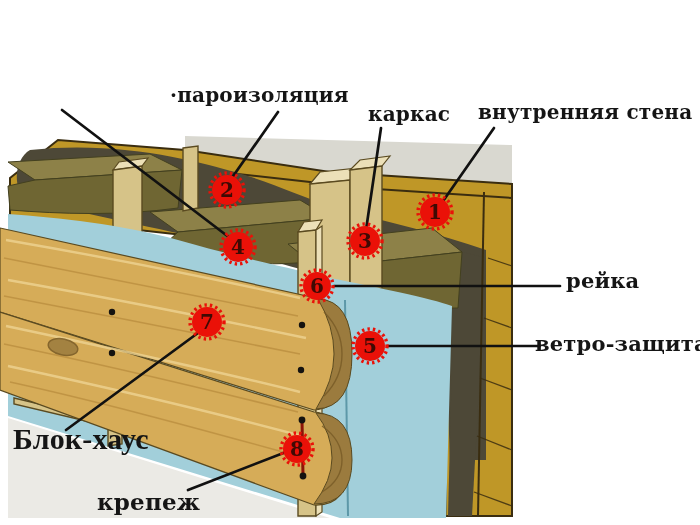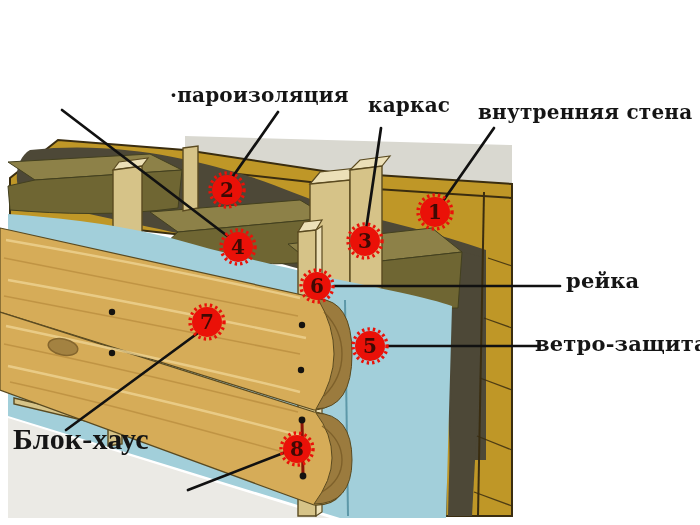--- a/index.html
+++ b/index.html
@@ -36,21 +36,21 @@
   .badge-core{fill:var(--badge-red);}
   .badge-ring{fill:none;stroke:var(--badge-red);stroke-width:3.4;stroke-dasharray:2.4 3.1;}
   .badge-num {fill:var(--badge-number);font-family:"DejaVu Serif","Liberation Serif",serif;
               font-weight:bold;font-size:20px;text-anchor:middle;}
 
   
   .lbl{position:absolute;color:var(--label-text);font-weight:bold;white-space:nowrap;
        font-size:20px;line-height:1.1;letter-spacing:.2px;}
   .lbl-uteplitel      {left:15px; top:84px;}
   .lbl-paroizolyatsiya{left:170px;top:84px;}
-  .lbl-karkas         {left:368px;top:94px;text-align:right;}
+  .lbl-karkas         {left:368px;top:103px;text-align:right;}
   .lbl-vnutrennyaya   {left:478px;top:101px;}
   .lbl-reika          {left:566px;top:269px;font-size:21px;}
   .lbl-vetro          {left:535px;top:332px;font-size:21px;}
   .lbl-blok           {left:13px; top:422px;font-size:30px;font-family:Liberation Serif, serif;}
   .lbl-krepezh        {left:97px; top:489px;font-size:23px;}
 </style>
 </head>
 <body>
 
 <div class="stage">
@@ -182,13 +182,14 @@
       <text class="badge-num" x="297" y="456">8</text>
     </g>
   </svg>
 
   <div class="lbl lbl-paroizolyatsiya">·пароизоляция</div>
   <div class="lbl lbl-karkas">каркас</div>
   <div class="lbl lbl-vnutrennyaya">внутренняя стена</div>
   <div class="lbl lbl-reika">рейка</div>
   <div class="lbl lbl-vetro">ветро-защита</div>
   <div class="lbl lbl-blok">Блок-хаус</div>
+  <div class="lbl lbl-krepezh">крепеж</div>
 </div>
 
 </body></html>

